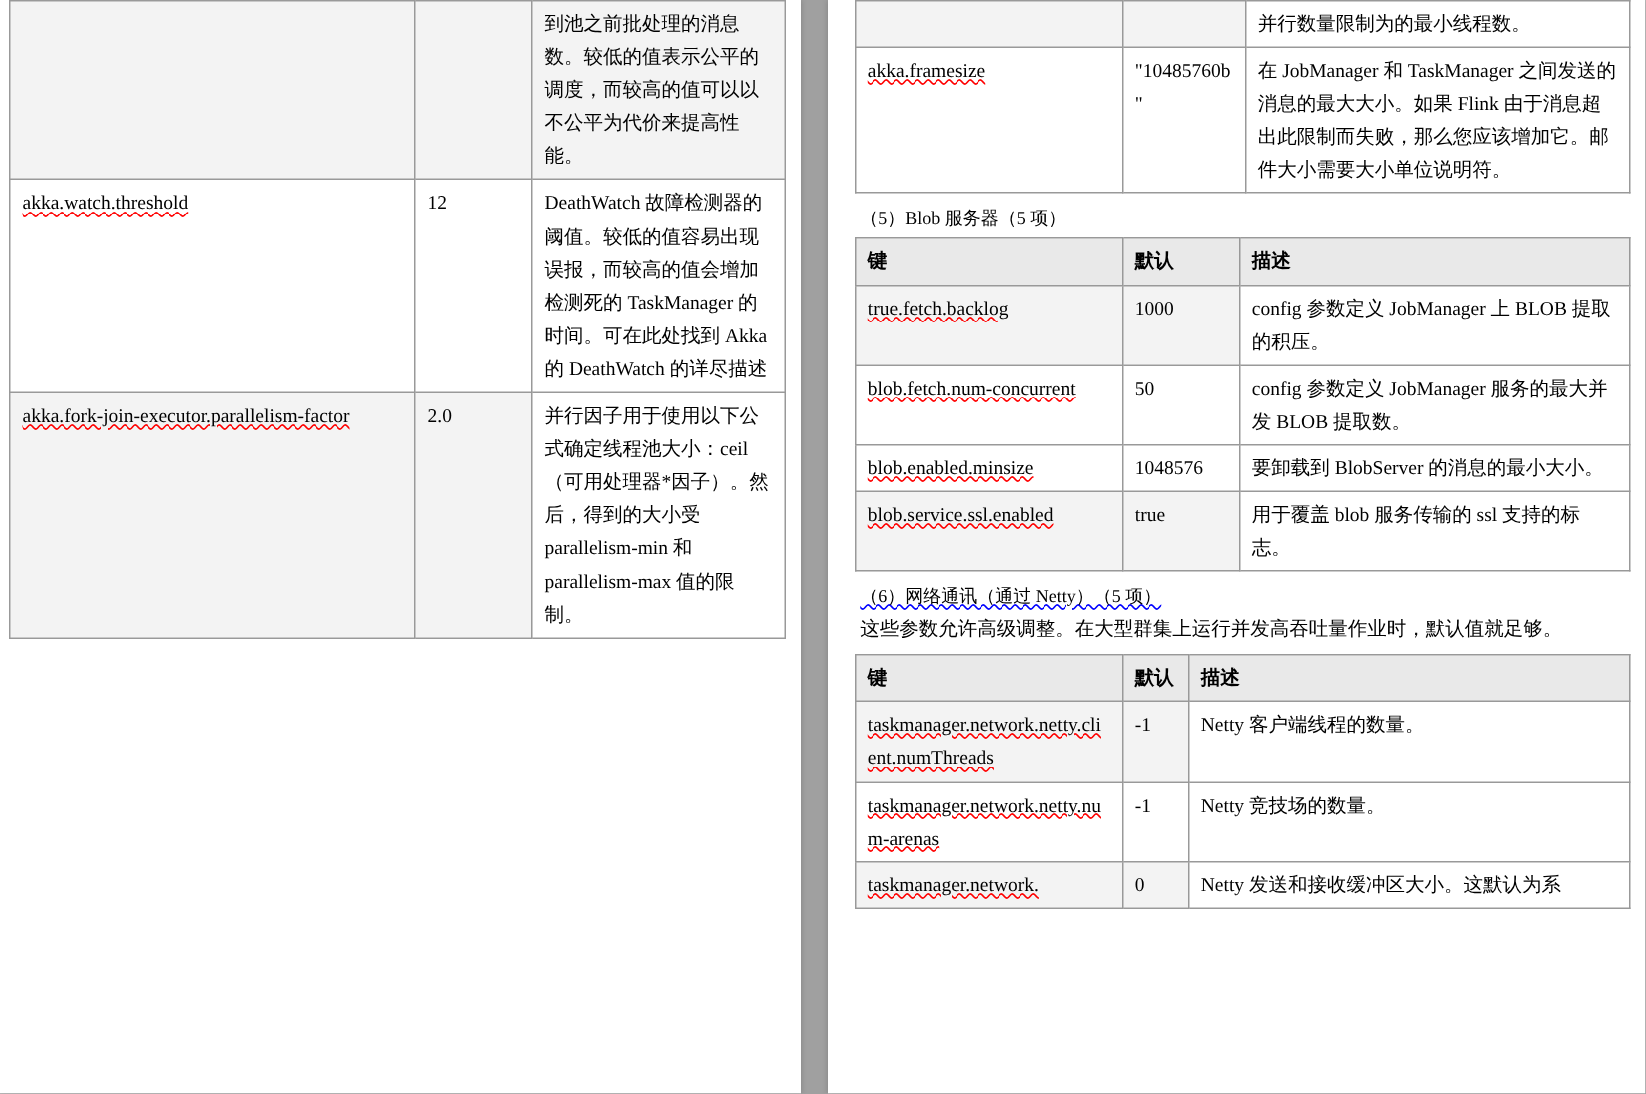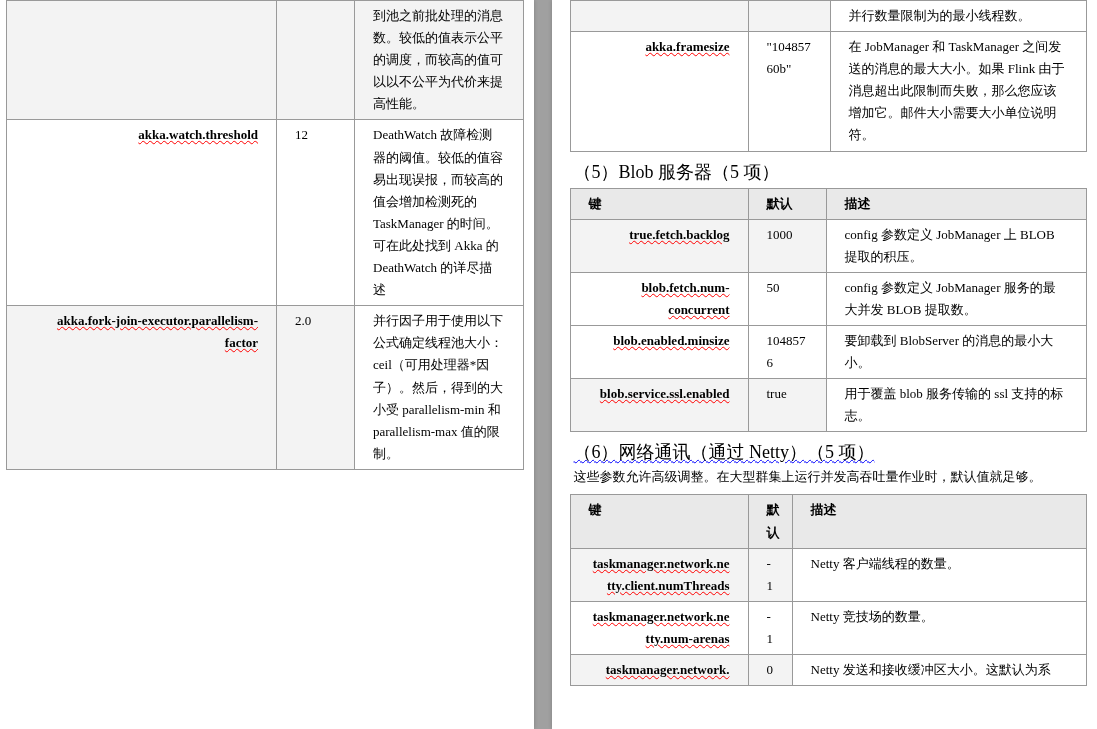--- a/index.html
+++ b/index.html
@@ -1,25 +1,25 @@
 <!DOCTYPE html>
 <html><head>
 <meta charset="utf-8">
 <style>
   html,body{margin:0;padding:0;background:#a0a0a0;font-family:"SimSun","Times New Roman",serif;font-size:13px;color:#000;}
   .spread{display:flex;gap:18px;width:1097px;height:729px;overflow:hidden;}
   .page{background:#fff;padding:0 10px 0 0;box-shadow:0 0 4px rgba(0,0,0,.2);flex:1;min-width:0;overflow:hidden;}
   .page.left{padding-left:6px;}
   .page.right{padding-left:18px;}
   table{border-collapse:collapse;width:100%;table-layout:fixed;}
-  td,th{border:1px solid #999;padding:4px 18px;vertical-align:top;word-wrap:break-word;line-height:1.7;}
+  td,th{border:1px solid #999;padding:4px 8px;vertical-align:top;word-wrap:break-word;line-height:1.7;}
   th{background:#e9e9e9;text-align:left;font-weight:bold;}
-  td.key{font-weight:bold;text-align:right;}
+  td.key{font-weight:normal;}
   .shade{background:#f3f3f3;}
-  .sect{margin:8px 0 4px 4px;font-size:18px;}
+  .sect{margin:8px 0 4px 4px;font-size:12px;}
   .note{margin:4px 0 8px 4px;font-size:13px;}
   .wavy{text-decoration:underline wavy red;text-decoration-thickness:1px;}
   .bw{text-decoration:underline wavy blue;text-decoration-thickness:1px;}
   
   .tblA col.c1{width:270px;} .tblA col.c2{width:78px;} .tblA col.c3{width:auto;}
   .tblB col.c1{width:178px;} .tblB col.c2{width:78px;} .tblB col.c3{width:auto;}
   .tblC col.c1{width:178px;} .tblC col.c2{width:44px;} .tblC col.c3{width:auto;}
   .tblTop col.c1{width:178px;} .tblTop col.c2{width:82px;} .tblTop col.c3{width:auto;}
 </style>
 </head>

